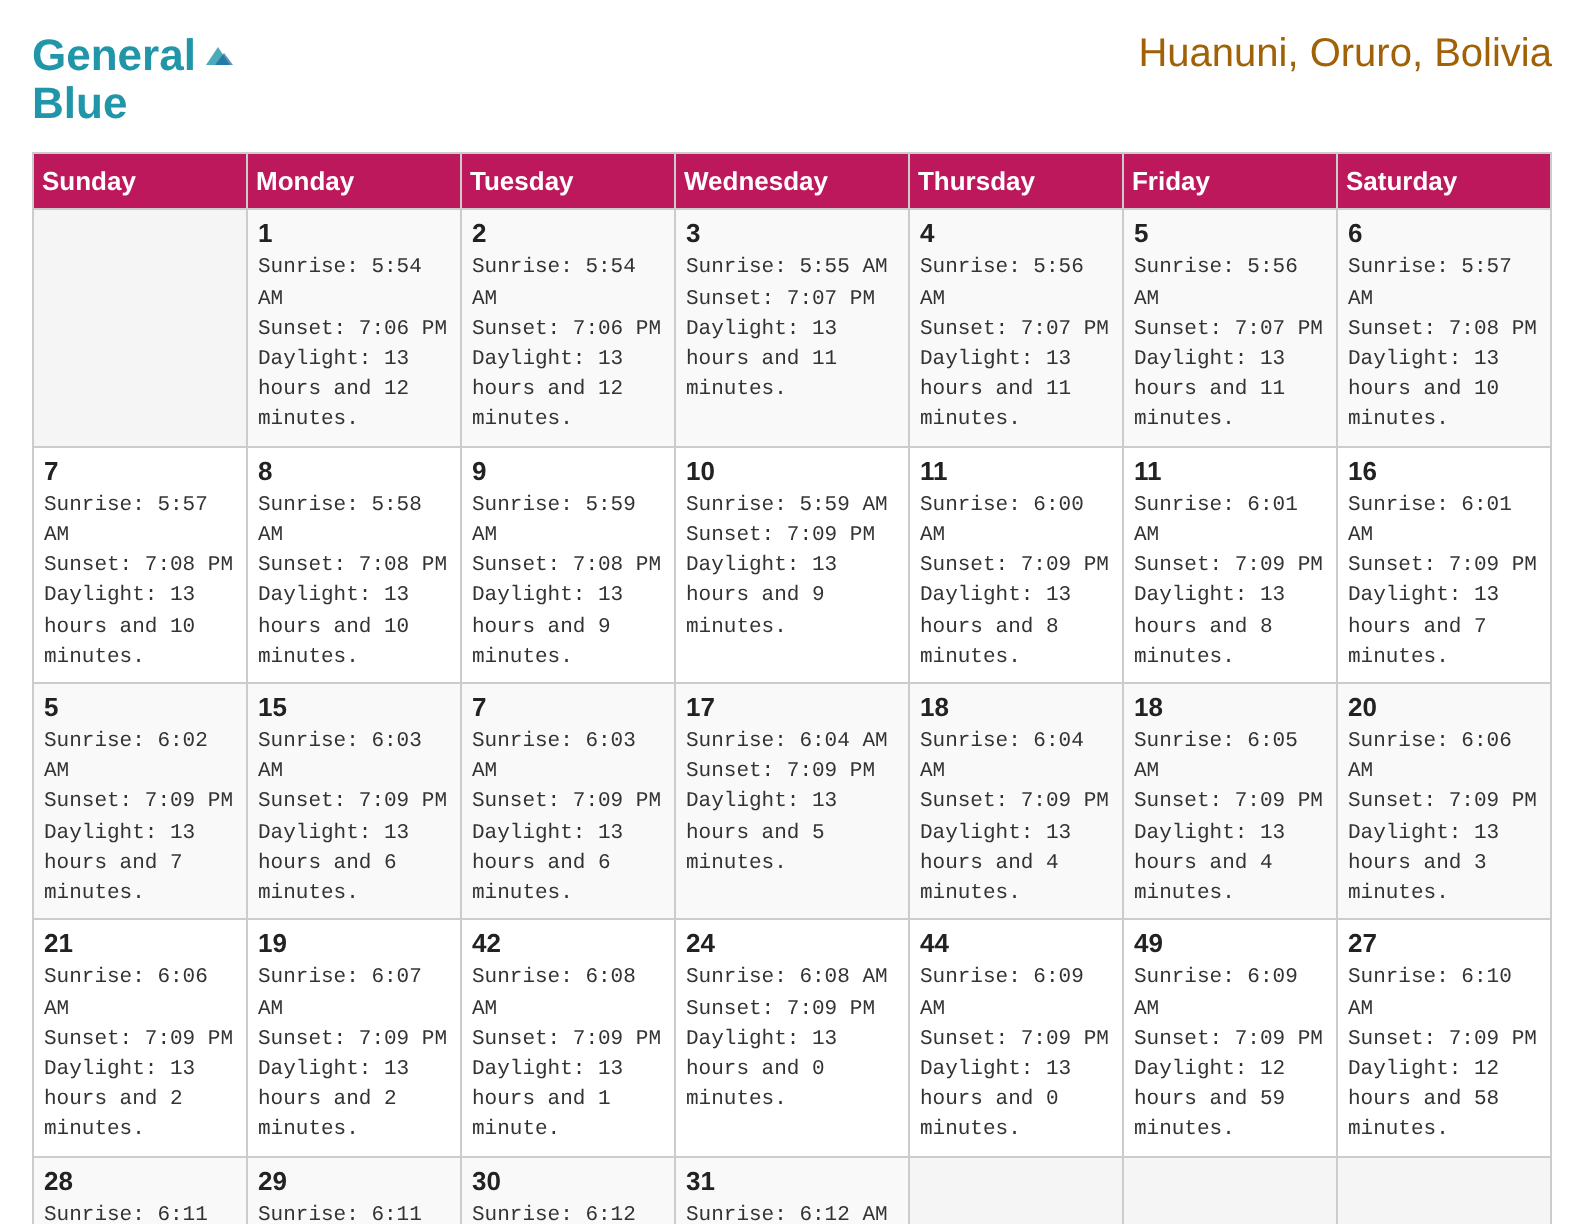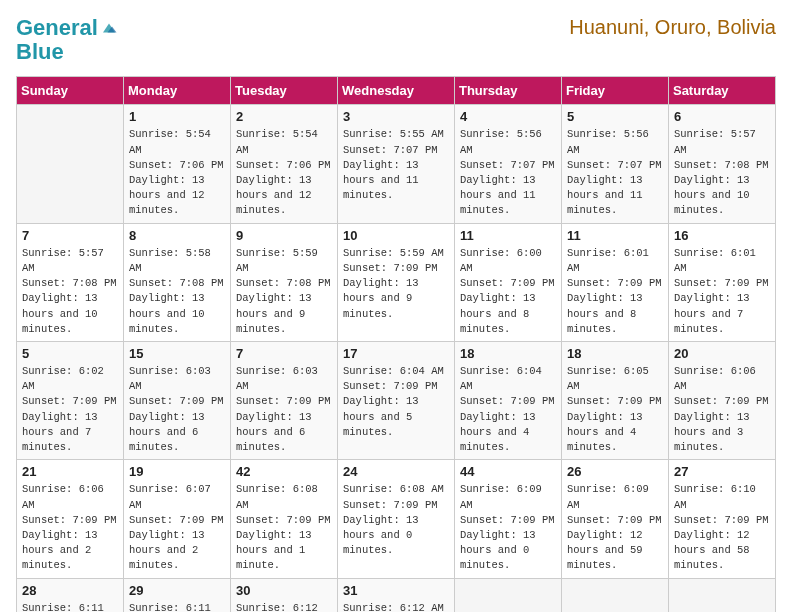--- a/index.html
+++ b/index.html
@@ -224,21 +224,21 @@
         </td>
         <td>
           <div class="day-num">24</div>
           <div class="day-info">Sunrise: 6:08 AM<br>Sunset: 7:09 PM<br>Daylight: 13 hours and 0 minutes.</div>
         </td>
         <td>
           <div class="day-num">44</div>
           <div class="day-info">Sunrise: 6:09 AM<br>Sunset: 7:09 PM<br>Daylight: 13 hours and 0 minutes.</div>
         </td>
         <td>
-          <div class="day-num">26</div>
+          <div class="day-num">49</div>
           <div class="day-info">Sunrise: 6:09 AM<br>Sunset: 7:09 PM<br>Daylight: 12 hours and 59 minutes.</div>
         </td>
         <td>
           <div class="day-num">27</div>
           <div class="day-info">Sunrise: 6:10 AM<br>Sunset: 7:09 PM<br>Daylight: 12 hours and 58 minutes.</div>
         </td>
       </tr>
       <tr>
         <td>
           <div class="day-num">28</div>

